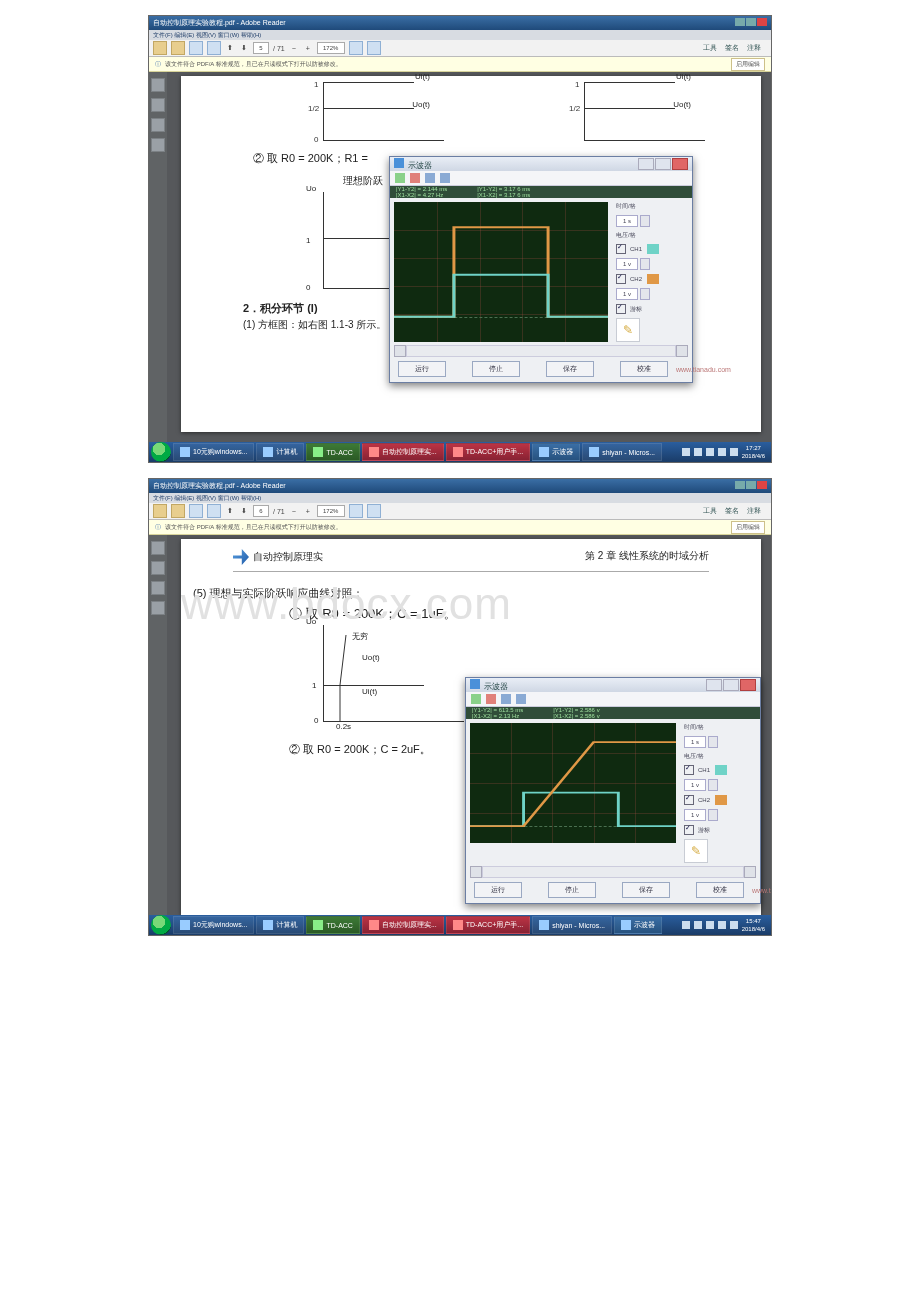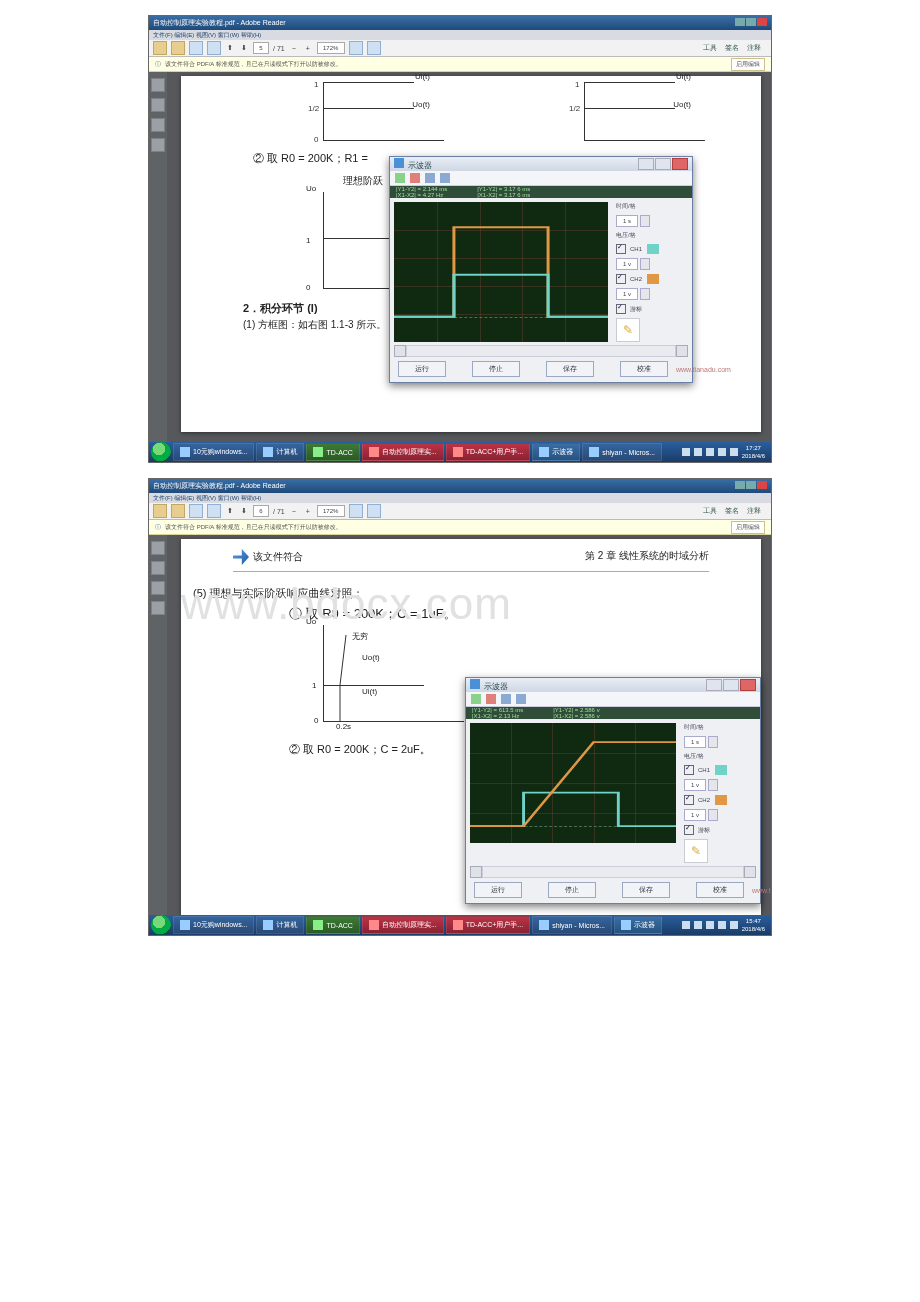--- a/index.html
+++ b/index.html
@@ -506,21 +506,21 @@
       <span class="rail-ico"></span>
       <span class="rail-ico"></span>
       <span class="rail-ico"></span>
       <span class="rail-ico"></span>
     </div>
 
     <div class="paper">
       <div class="watermark">www.bdocx.com</div>
 
       <div class="hdr-row">
-        <span><span class="logo-arrow"></span><span>该文件符合</span></span>
+        <span><span class="logo-arrow"></span><span>自动控制原理实</span></span>
         <span>第 2 章  线性系统的时域分析</span>
       </div>
       <div style="border-top:1px solid #aaa;margin:2px 40px 14px 40px"></div>
 
       <div style="font-size:11px">(5) 理想与实际阶跃响应曲线对照：</div>
       <div style="margin-left:96px;margin-top:4px;font-size:13px">① 取 R0 = 200K；C = 1uF。</div>
 
       <div style="margin-left:130px;margin-top:2px;position:relative;width:140px;height:96px;border-left:1px solid #333;border-bottom:1px solid #333">
         <span style="position:absolute;left:-18px;top:-8px;font-size:8px">Uo</span>
         <span style="position:absolute;left:28px;top:6px;font-size:8px">无穷</span>

